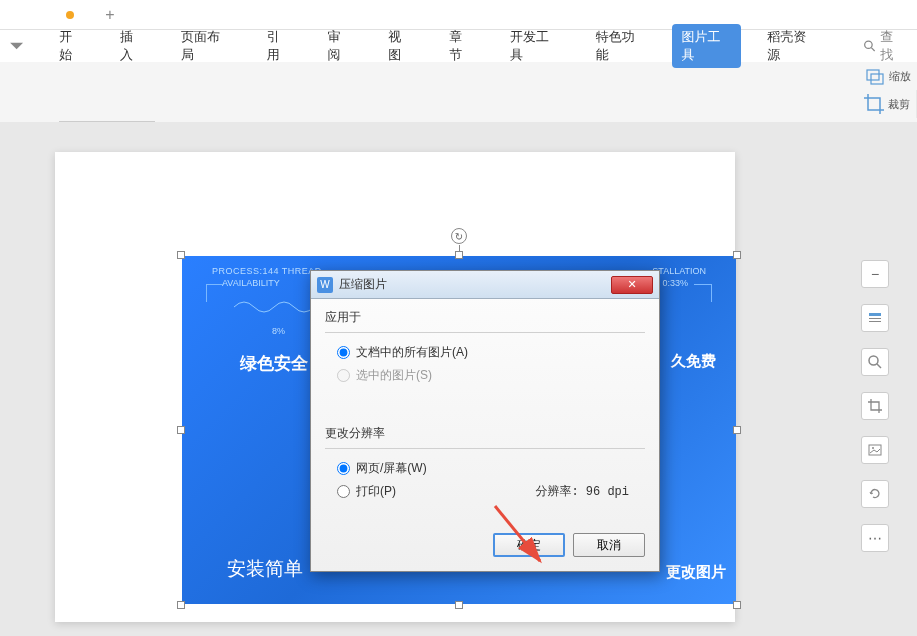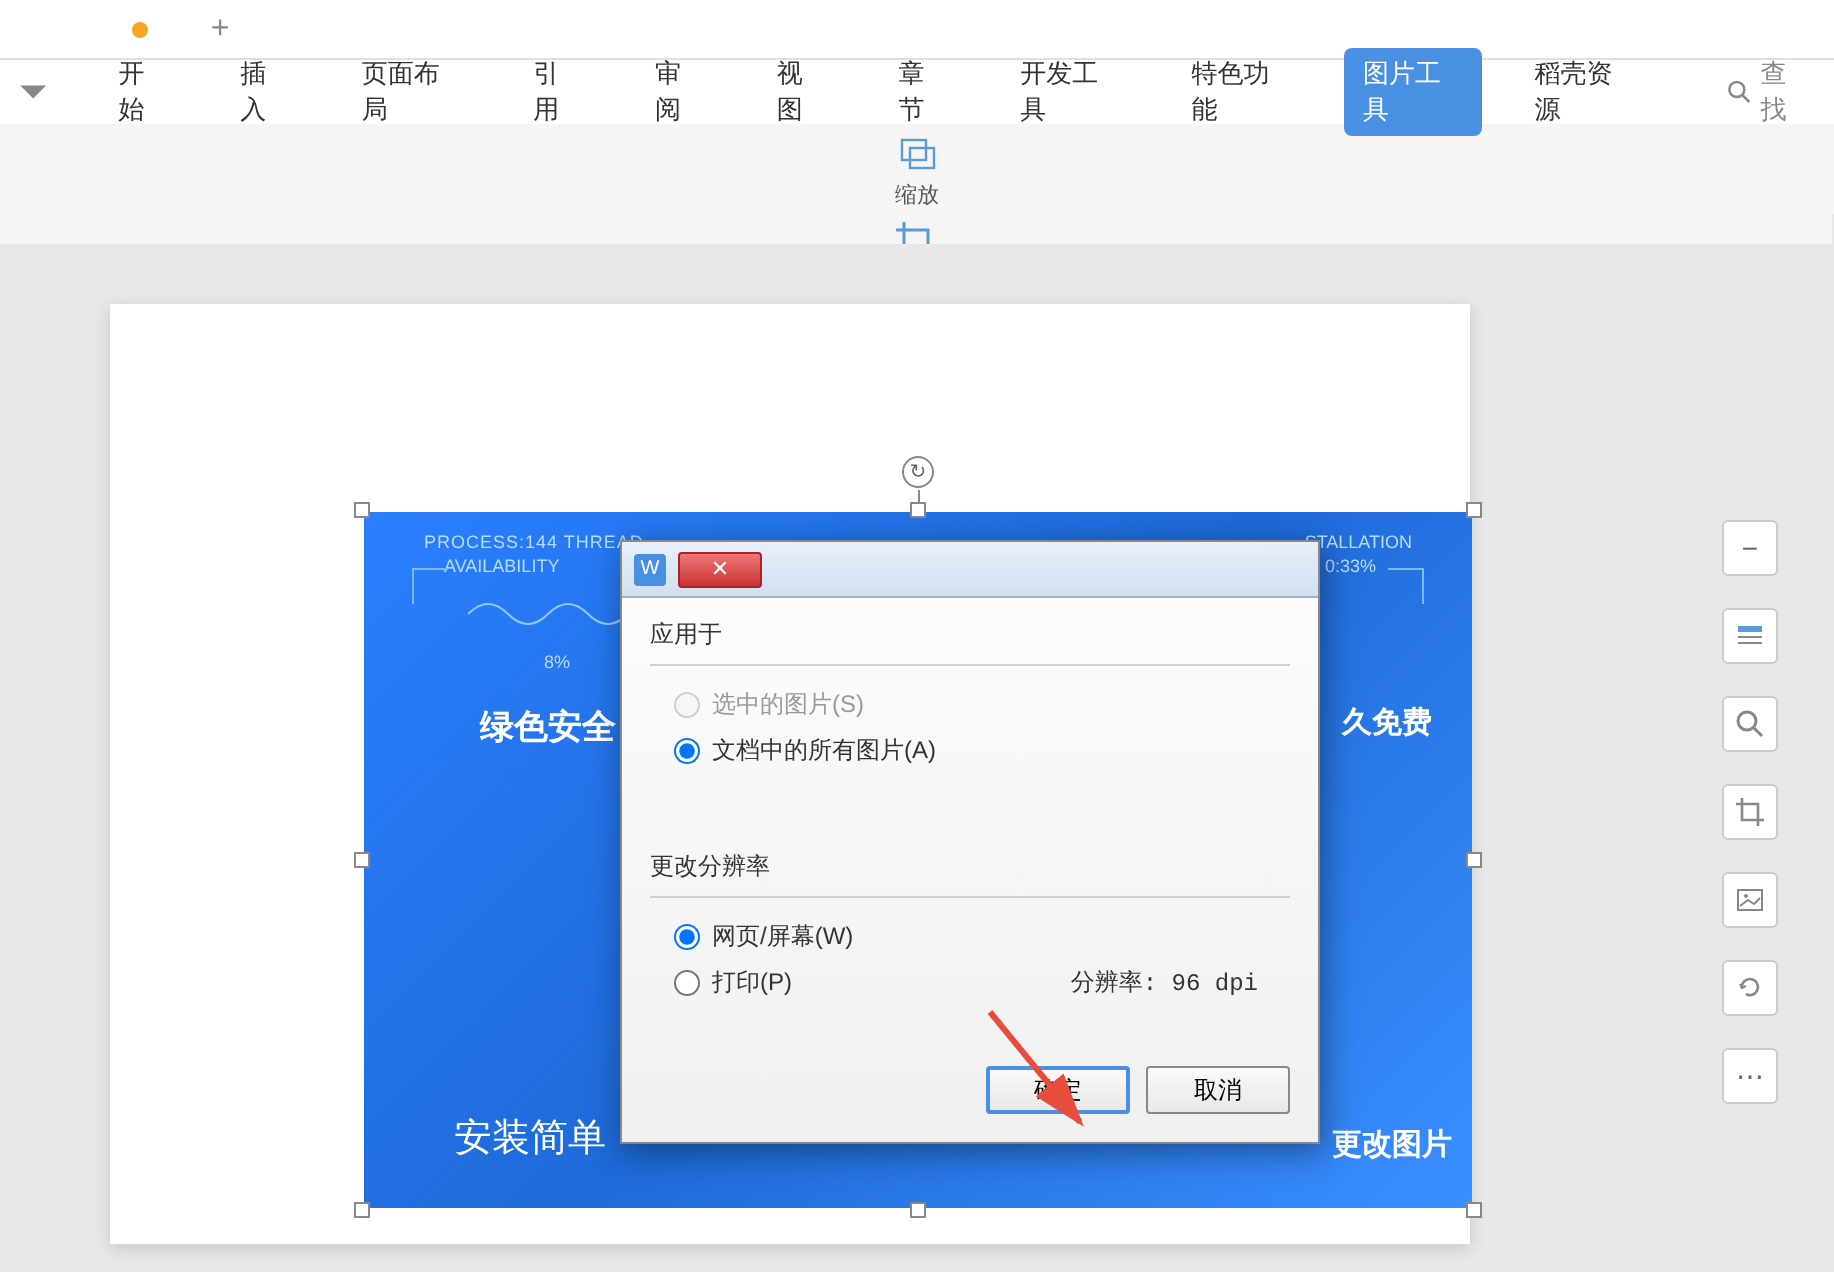--- a/index.html
+++ b/index.html
@@ -10,21 +10,21 @@
 .tab { width: 40px; height: 28px; display: flex; align-items: center; justify-content: center; }
 .tab-dot { width: 8px; height: 8px; background: #f5a623; border-radius: 50%; }
 .tab-plus { font-size: 16px; color: #888; cursor: pointer; }
 
 
 .ribbon-menu { height: 32px; background: #fff; display: flex; align-items: center; padding-left: 8px; gap: 16px; }
 .ribbon-tab { padding: 4px 10px; font-size: 13px; color: #333; cursor: pointer; border-radius: 4px; }
 .ribbon-tab.active { background: #4a90e2; color: #fff; }
 .search-box { margin-left: 8px; padding: 2px 12px; font-size: 13px; color: #888; display: flex; align-items: center; gap: 4px; }
 .search-icon { width: 14px; height: 14px; }
-.tool-group { display: flex; flex-direction: column; align-items: center; padding: 2px 6px; gap: 2px; font-size: 11px; color: #555; height: 100%; justify-content: flex-end; border-right: 1px solid #e8e8e8; }
+.tool-group { display: flex; flex-direction: row; align-items: center; padding: 2px 6px; gap: 2px; font-size: 11px; color: #555; height: 100%; justify-content: flex-end; border-right: 1px solid #e8e8e8; }
 .tool-group:last-child { border-right: none; }
 .tool-group.no-border { border-right: none; }
 .tool-icon { width: 24px; height: 24px; display: flex; align-items: center; justify-content: center; }
 .tool-icon.small { width: 18px; height: 18px; }
 .size-row { display: flex; align-items: center; gap: 4px; height: 24px; }
 .size-label { font-size: 12px; color: #666; }
 .spinner { display: flex; align-items: center; border: 1px solid #ccc; height: 22px; }
 .spinner button { width: 16px; height: 20px; border: none; background: #f8f8f8; font-size: 10px; cursor: pointer; color: #666; }
 .spinner input { width: 62px; height: 20px; border: none; text-align: center; font-size: 11px; }
 .checkbox-row { display: flex; align-items: center; gap: 4px; font-size: 12px; color: #555; }
@@ -373,33 +373,34 @@
           <path d="M3 6 L4 8 L6 7" fill="none" stroke="#888"></path>
         </svg>
       </div>
     <div class="side-btn">⋯</div>
   </div>
 </div>
 
 <div class="dialog">
   <div class="dialog-title">
     <span class="dialog-title-icon">W</span>
+    <span class="dialog-title-text">压缩图片</span>
     <span class="dialog-close">✕</span>
   </div>
   <div class="dialog-body">
     <div class="dialog-section">
       <div class="dialog-section-title">应用于</div>
       <hr>
+      <label class="radio-row">
+        <input type="radio" name="applyto" checked="" style="">
+        <span>文档中的所有图片(A)</span>
+      </label>
       <label class="radio-row disabled">
         <input type="radio" name="applyto" disabled="" style="">
         <span>选中的图片(S)</span>
-      </label>
-      <label class="radio-row">
-        <input type="radio" name="applyto" checked="" style="">
-        <span>文档中的所有图片(A)</span>
       </label>
     </div>
     <div class="dialog-section" style="position:relative;margin-top:38px;">
       <div class="dialog-section-title">更改分辨率</div>
       <hr>
       <label class="radio-row">
         <input type="radio" name="res" checked="" style="">
         <span>网页/屏幕(W)</span>
       </label>
       <label class="radio-row" style="position:relative;">

